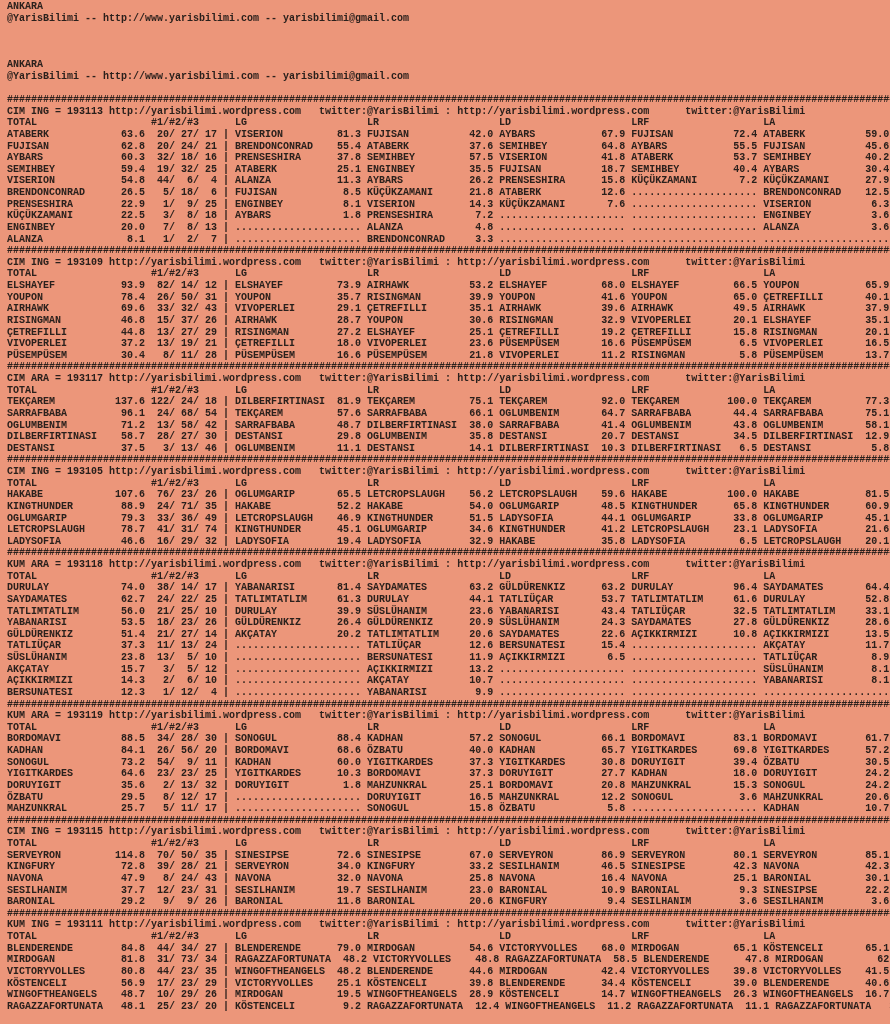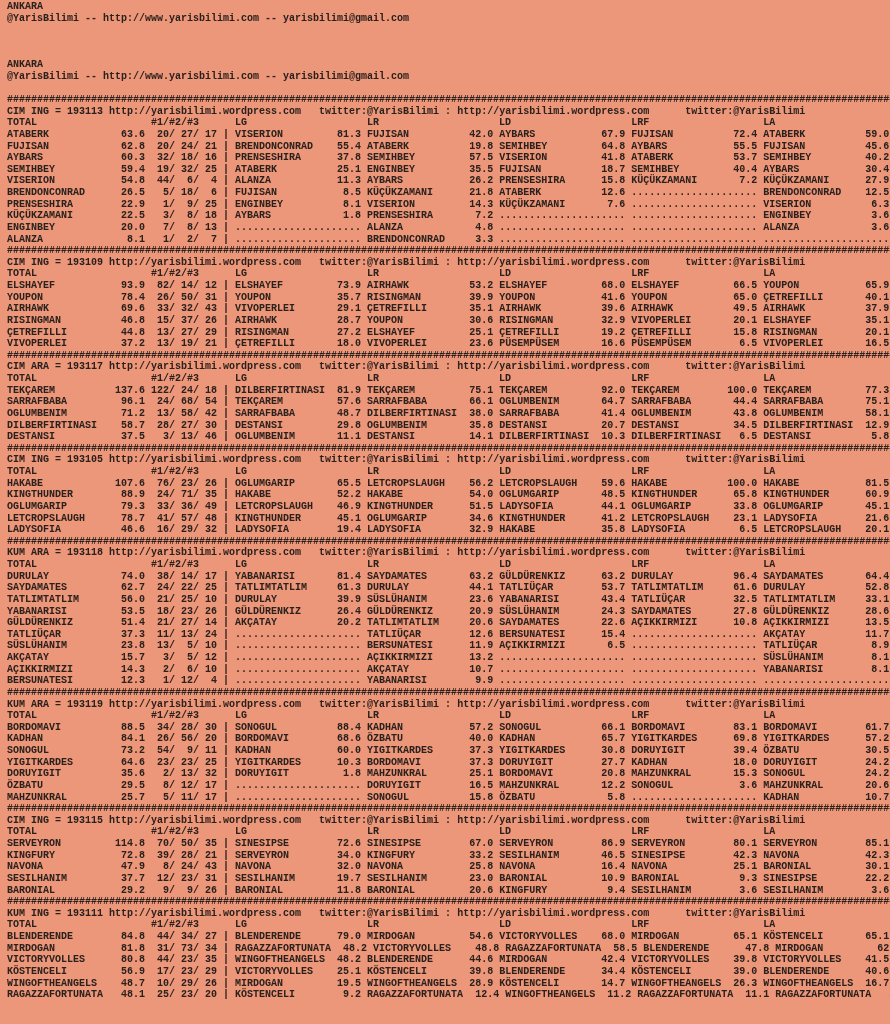--- a/index.html
+++ b/index.html
@@ -26,53 +26,54 @@
   <div class="line"></div>
   <div class="line"></div>
   <div class="line">ANKARA</div>
   <div class="line">@YarisBilimi -- http://www.yarisbilimi.com -- yarisbilimi@gmail.com</div>
   <div class="line"></div>
   <div id="report">
       <div class="line">####################################################################################################################################################</div>
       <div class="line"><span>CIM ING = 193113</span> <span>http://yarisbilimi.wordpress.com</span>   <span>twitter:@YarisBilimi</span> : <span>http://yarisbilimi.wordpress.com</span>      <span>twitter:@YarisBilimi</span></div>
       <div class="line"><span>TOTAL                   </span><span>#1/#2/#3      </span><span>LG                    </span><span>LR                    </span><span>LD                    </span><span>LRF                   </span><span>LA</span></div>
       <div class="line"><span>ATABERK          </span><span>  63.6</span><span>  20/ 27/ 17</span><span> | </span><span>VISERION         81.3 </span><span>FUJISAN          42.0 </span><span>AYBARS           67.9 </span><span>FUJISAN          72.4 </span><span>ATABERK          59.0</span></div>
-      <div class="line"><span>FUJISAN          </span><span>  62.8</span><span>  20/ 24/ 21</span><span> | </span><span>BRENDONCONRAD    55.4 </span><span>ATABERK          19.8 </span><span>SEMIHBEY         64.8 </span><span>AYBARS           55.5 </span><span>FUJISAN          45.6</span></div>
+      <div class="line"><span>FUJISAN          </span><span>  62.8</span><span>  20/ 24/ 21</span><span> | </span><span>BRENDONCONRAD    55.4 </span><span>ATABERK          37.6 </span><span>SEMIHBEY         64.8 </span><span>AYBARS           55.5 </span><span>FUJISAN          45.6</span></div>
       <div class="line"><span>AYBARS           </span><span>  60.3</span><span>  32/ 18/ 16</span><span> | </span><span>PRENSESHIRA      37.8 </span><span>SEMIHBEY         57.5 </span><span>VISERION         41.8 </span><span>ATABERK          53.7 </span><span>SEMIHBEY         40.2</span></div>
       <div class="line"><span>SEMIHBEY         </span><span>  59.4</span><span>  19/ 32/ 25</span><span> | </span><span>ATABERK          25.1 </span><span>ENGINBEY         35.5 </span><span>FUJISAN          18.7 </span><span>SEMIHBEY         40.4 </span><span>AYBARS           30.4</span></div>
       <div class="line"><span>VISERION         </span><span>  54.8</span><span>  44/  6/  4</span><span> | </span><span>ALANZA           11.3 </span><span>AYBARS           26.2 </span><span>PRENSESHIRA      15.8 </span><span>KÜÇÜKZAMANI       7.2 </span><span>KÜÇÜKZAMANI      27.9</span></div>
       <div class="line"><span>BRENDONCONRAD    </span><span>  26.5</span><span>   5/ 18/  6</span><span> | </span><span>FUJISAN           8.5 </span><span>KÜÇÜKZAMANI      21.8 </span><span>ATABERK          12.6 </span><span>..................... </span><span>BRENDONCONRAD    12.5</span></div>
       <div class="line"><span>PRENSESHIRA      </span><span>  22.9</span><span>   1/  9/ 25</span><span> | </span><span>ENGINBEY          8.1 </span><span>VISERION         14.3 </span><span>KÜÇÜKZAMANI       7.6 </span><span>..................... </span><span>VISERION          6.3</span></div>
       <div class="line"><span>KÜÇÜKZAMANI      </span><span>  22.5</span><span>   3/  8/ 18</span><span> | </span><span>AYBARS            1.8 </span><span>PRENSESHIRA       7.2 </span><span>..................... </span><span>..................... </span><span>ENGINBEY          3.6</span></div>
       <div class="line"><span>ENGINBEY         </span><span>  20.0</span><span>   7/  8/ 13</span><span> | </span><span>..................... </span><span>ALANZA            4.8 </span><span>..................... </span><span>..................... </span><span>ALANZA            3.6</span></div>
       <div class="line"><span>ALANZA           </span><span>   8.1</span><span>   1/  2/  7</span><span> | </span><span>..................... </span><span>BRENDONCONRAD     3.3 </span><span>..................... </span><span>..................... </span><span>.....................</span></div>
       <div class="line">####################################################################################################################################################</div>
       <div class="line"><span>CIM ING = 193109</span> <span>http://yarisbilimi.wordpress.com</span>   <span>twitter:@YarisBilimi</span> : <span>http://yarisbilimi.wordpress.com</span>      <span>twitter:@YarisBilimi</span></div>
       <div class="line"><span>TOTAL                   </span><span>#1/#2/#3      </span><span>LG                    </span><span>LR                    </span><span>LD                    </span><span>LRF                   </span><span>LA</span></div>
       <div class="line"><span>ELSHAYEF         </span><span>  93.9</span><span>  82/ 14/ 12</span><span> | </span><span>ELSHAYEF         73.9 </span><span>AIRHAWK          53.2 </span><span>ELSHAYEF         68.0 </span><span>ELSHAYEF         66.5 </span><span>YOUPON           65.9</span></div>
       <div class="line"><span>YOUPON           </span><span>  78.4</span><span>  26/ 50/ 31</span><span> | </span><span>YOUPON           35.7 </span><span>RISINGMAN        39.9 </span><span>YOUPON           41.6 </span><span>YOUPON           65.0 </span><span>ÇETREFILLI       40.1</span></div>
       <div class="line"><span>AIRHAWK          </span><span>  69.6</span><span>  33/ 32/ 43</span><span> | </span><span>VIVOPERLEI       29.1 </span><span>ÇETREFILLI       35.1 </span><span>AIRHAWK          39.6 </span><span>AIRHAWK          49.5 </span><span>AIRHAWK          37.9</span></div>
       <div class="line"><span>RISINGMAN        </span><span>  46.8</span><span>  15/ 37/ 26</span><span> | </span><span>AIRHAWK          28.7 </span><span>YOUPON           30.6 </span><span>RISINGMAN        32.9 </span><span>VIVOPERLEI       20.1 </span><span>ELSHAYEF         35.1</span></div>
       <div class="line"><span>ÇETREFILLI       </span><span>  44.8</span><span>  13/ 27/ 29</span><span> | </span><span>RISINGMAN        27.2 </span><span>ELSHAYEF         25.1 </span><span>ÇETREFILLI       19.2 </span><span>ÇETREFILLI       15.8 </span><span>RISINGMAN        20.1</span></div>
       <div class="line"><span>VIVOPERLEI       </span><span>  37.2</span><span>  13/ 19/ 21</span><span> | </span><span>ÇETREFILLI       18.0 </span><span>VIVOPERLEI       23.6 </span><span>PÜSEMPÜSEM       16.6 </span><span>PÜSEMPÜSEM        6.5 </span><span>VIVOPERLEI       16.5</span></div>
+      <div class="line"><span>PÜSEMPÜSEM       </span><span>  30.4</span><span>   8/ 11/ 28</span><span> | </span><span>PÜSEMPÜSEM       16.6 </span><span>PÜSEMPÜSEM       21.8 </span><span>VIVOPERLEI       11.2 </span><span>RISINGMAN         5.8 </span><span>PÜSEMPÜSEM       13.7</span></div>
       <div class="line">####################################################################################################################################################</div>
       <div class="line"><span>CIM ARA = 193117</span> <span>http://yarisbilimi.wordpress.com</span>   <span>twitter:@YarisBilimi</span> : <span>http://yarisbilimi.wordpress.com</span>      <span>twitter:@YarisBilimi</span></div>
       <div class="line"><span>TOTAL                   </span><span>#1/#2/#3      </span><span>LG                    </span><span>LR                    </span><span>LD                    </span><span>LRF                   </span><span>LA</span></div>
       <div class="line"><span>TEKÇAREM         </span><span> 137.6</span><span> 122/ 24/ 18</span><span> | </span><span>DILBERFIRTINASI  81.9 </span><span>TEKÇAREM         75.1 </span><span>TEKÇAREM         92.0 </span><span>TEKÇAREM        100.0 </span><span>TEKÇAREM         77.3</span></div>
       <div class="line"><span>SARRAFBABA       </span><span>  96.1</span><span>  24/ 68/ 54</span><span> | </span><span>TEKÇAREM         57.6 </span><span>SARRAFBABA       66.1 </span><span>OGLUMBENIM       64.7 </span><span>SARRAFBABA       44.4 </span><span>SARRAFBABA       75.1</span></div>
       <div class="line"><span>OGLUMBENIM       </span><span>  71.2</span><span>  13/ 58/ 42</span><span> | </span><span>SARRAFBABA       48.7 </span><span>DILBERFIRTINASI  38.0 </span><span>SARRAFBABA       41.4 </span><span>OGLUMBENIM       43.8 </span><span>OGLUMBENIM       58.1</span></div>
       <div class="line"><span>DILBERFIRTINASI  </span><span>  58.7</span><span>  28/ 27/ 30</span><span> | </span><span>DESTANSI         29.8 </span><span>OGLUMBENIM       35.8 </span><span>DESTANSI         20.7 </span><span>DESTANSI         34.5 </span><span>DILBERFIRTINASI  12.9</span></div>
       <div class="line"><span>DESTANSI         </span><span>  37.5</span><span>   3/ 13/ 46</span><span> | </span><span>OGLUMBENIM       11.1 </span><span>DESTANSI         14.1 </span><span>DILBERFIRTINASI  10.3 </span><span>DILBERFIRTINASI   6.5 </span><span>DESTANSI          5.8</span></div>
       <div class="line">####################################################################################################################################################</div>
       <div class="line"><span>CIM ING = 193105</span> <span>http://yarisbilimi.wordpress.com</span>   <span>twitter:@YarisBilimi</span> : <span>http://yarisbilimi.wordpress.com</span>      <span>twitter:@YarisBilimi</span></div>
       <div class="line"><span>TOTAL                   </span><span>#1/#2/#3      </span><span>LG                    </span><span>LR                    </span><span>LD                    </span><span>LRF                   </span><span>LA</span></div>
       <div class="line"><span>HAKABE           </span><span> 107.6</span><span>  76/ 23/ 26</span><span> | </span><span>OGLUMGARIP       65.5 </span><span>LETCROPSLAUGH    56.2 </span><span>LETCROPSLAUGH    59.6 </span><span>HAKABE          100.0 </span><span>HAKABE           81.5</span></div>
       <div class="line"><span>KINGTHUNDER      </span><span>  88.9</span><span>  24/ 71/ 35</span><span> | </span><span>HAKABE           52.2 </span><span>HAKABE           54.0 </span><span>OGLUMGARIP       48.5 </span><span>KINGTHUNDER      65.8 </span><span>KINGTHUNDER      60.9</span></div>
       <div class="line"><span>OGLUMGARIP       </span><span>  79.3</span><span>  33/ 36/ 49</span><span> | </span><span>LETCROPSLAUGH    46.9 </span><span>KINGTHUNDER      51.5 </span><span>LADYSOFIA        44.1 </span><span>OGLUMGARIP       33.8 </span><span>OGLUMGARIP       45.1</span></div>
-      <div class="line"><span>LETCROPSLAUGH    </span><span>  78.7</span><span>  41/ 57/ 48</span><span> | </span><span>KINGTHUNDER      45.1 </span><span>OGLUMGARIP       34.6 </span><span>KINGTHUNDER      41.2 </span><span>LETCROPSLAUGH    23.1 </span><span>LADYSOFIA        21.6</span></div>
+      <div class="line"><span>LETCROPSLAUGH    </span><span>  78.7</span><span>  41/ 31/ 74</span><span> | </span><span>KINGTHUNDER      45.1 </span><span>OGLUMGARIP       34.6 </span><span>KINGTHUNDER      41.2 </span><span>LETCROPSLAUGH    23.1 </span><span>LADYSOFIA        21.6</span></div>
       <div class="line"><span>LADYSOFIA        </span><span>  46.6</span><span>  16/ 29/ 32</span><span> | </span><span>LADYSOFIA        19.4 </span><span>LADYSOFIA        32.9 </span><span>HAKABE           35.8 </span><span>LADYSOFIA         6.5 </span><span>LETCROPSLAUGH    20.1</span></div>
       <div class="line">####################################################################################################################################################</div>
       <div class="line"><span>KUM ARA = 193118</span> <span>http://yarisbilimi.wordpress.com</span>   <span>twitter:@YarisBilimi</span> : <span>http://yarisbilimi.wordpress.com</span>      <span>twitter:@YarisBilimi</span></div>
       <div class="line"><span>TOTAL                   </span><span>#1/#2/#3      </span><span>LG                    </span><span>LR                    </span><span>LD                    </span><span>LRF                   </span><span>LA</span></div>
       <div class="line"><span>DURULAY          </span><span>  74.0</span><span>  38/ 14/ 17</span><span> | </span><span>YABANARISI       81.4 </span><span>SAYDAMATES       63.2 </span><span>GÜLDÜRENKIZ      63.2 </span><span>DURULAY          96.4 </span><span>SAYDAMATES       64.4</span></div>
       <div class="line"><span>SAYDAMATES       </span><span>  62.7</span><span>  24/ 22/ 25</span><span> | </span><span>TATLIMTATLIM     61.3 </span><span>DURULAY          44.1 </span><span>TATLIÜÇAR        53.7 </span><span>TATLIMTATLIM     61.6 </span><span>DURULAY          52.8</span></div>
       <div class="line"><span>TATLIMTATLIM     </span><span>  56.0</span><span>  21/ 25/ 10</span><span> | </span><span>DURULAY          39.9 </span><span>SÜSLÜHANIM       23.6 </span><span>YABANARISI       43.4 </span><span>TATLIÜÇAR        32.5 </span><span>TATLIMTATLIM     33.1</span></div>
       <div class="line"><span>YABANARISI       </span><span>  53.5</span><span>  18/ 23/ 26</span><span> | </span><span>GÜLDÜRENKIZ      26.4 </span><span>GÜLDÜRENKIZ      20.9 </span><span>SÜSLÜHANIM       24.3 </span><span>SAYDAMATES       27.8 </span><span>GÜLDÜRENKIZ      28.6</span></div>
       <div class="line"><span>GÜLDÜRENKIZ      </span><span>  51.4</span><span>  21/ 27/ 14</span><span> | </span><span>AKÇATAY          20.2 </span><span>TATLIMTATLIM     20.6 </span><span>SAYDAMATES       22.6 </span><span>AÇIKKIRMIZI      10.8 </span><span>AÇIKKIRMIZI      13.5</span></div>
       <div class="line"><span>TATLIÜÇAR        </span><span>  37.3</span><span>  11/ 13/ 24</span><span> | </span><span>..................... </span><span>TATLIÜÇAR        12.6 </span><span>BERSUNATESI      15.4 </span><span>..................... </span><span>AKÇATAY          11.7</span></div>

